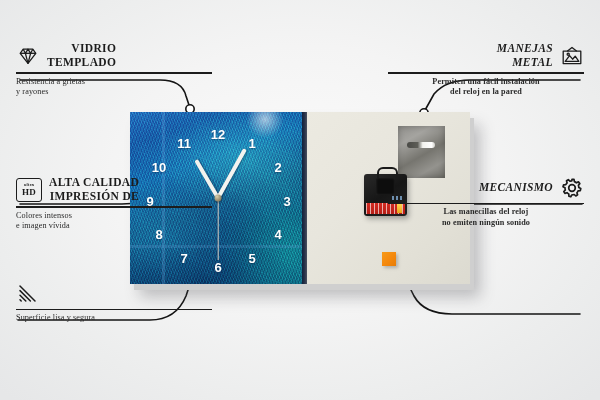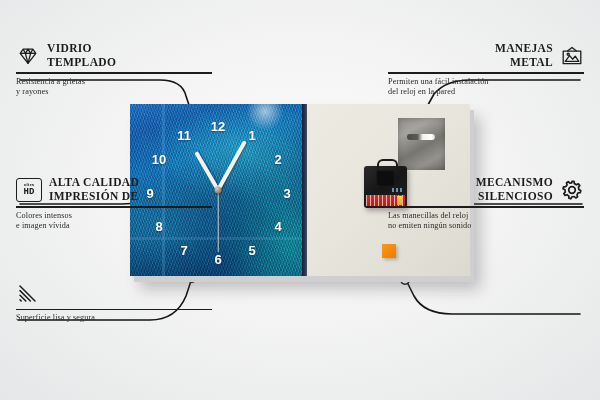--- a/index.html
+++ b/index.html
@@ -9,21 +9,21 @@
     background:
       radial-gradient(ellipse 420px 300px at 50% 45%, #fbfbfb 0%, #f4f4f4 45%, #eceded 75%, #e6e7e8 100%);
     position:relative;
   }
   .stage{position:absolute;inset:0;}
 
   
   .wires{position:absolute;inset:0;width:600px;height:400px;pointer-events:none;}
 
   
-  .product{position:absolute;left:130px;top:104px;width:340px;height:172px;border-radius:25px;}
+  .product{position:absolute;left:130px;top:112px;width:340px;height:172px;border-radius:25px;}
   .prod-shadow{
     position:absolute;left:4px;top:6px;width:340px;height:172px;
     box-shadow:6px 7px 14px rgba(80,80,85,.33);
     background:#cfcfcf;
   }
   .backpanel{
     position:absolute;left:176px;top:0;width:164px;height:172px;
     background:linear-gradient(135deg,#eceae1 0%,#e8e6dd 40%,#e2e0d6 75%,#dcdad0 100%);
   }
   .glass{
@@ -150,44 +150,44 @@
   }
   .foam{
     position:absolute;left:76px;top:140px;width:14px;height:14px;
     background:linear-gradient(135deg,#f79a18 0%,#f4880c 55%,#e87d06 100%);
     box-shadow:2px 2px 3px rgba(90,90,90,.35);
   }
 
   
   .feat{position:absolute;width:196px;}
   .feat .head{display:flex;align-items:center;gap:7px;}
-  .feat.right .head{justify-content:flex-end;}
+  .feat.right .head{justify-content:flex-end;font-style:italic;}
   .feat .title{
     font-family:"Liberation Serif",serif;font-weight:700;
     font-size:11.5px;line-height:1.18;letter-spacing:.35px;
     color:#1c1c1c;text-transform:uppercase;
   }
-  .feat.left .title{text-align:left;}
+  .feat.left .title{text-align:right;}
   .feat.right .title{text-align:right;}
   .feat .rule{height:1.4px;background:#1c1c1c;margin:3px 0 3px;}
   .feat .desc{
     font-family:"Liberation Serif",serif;font-size:8.2px;line-height:1.32;
     color:#2a2a2a;letter-spacing:.1px;
   }
-  .feat.right .desc{text-align:left;}
+  .feat.right .desc{text-align:center;font-weight:bold;}
   .ico{width:24px;height:24px;flex:0 0 24px;display:block;}
 
   
   .hdbadge{
     width:24px;height:22px;border:1.4px solid #1c1c1c;border-radius:3px;
     display:flex;flex-direction:column;align-items:center;justify-content:center;
     line-height:1;flex:0 0 24px;
   }
   .hdbadge .u{font-family:"Liberation Sans",sans-serif;font-size:4.4px;font-weight:700;color:#1c1c1c;letter-spacing:.2px;}
-  .hdbadge .h{font-family:Liberation Mono, monospace;font-size:9px;font-weight:700;color:#1c1c1c;letter-spacing:.2px;margin-top:.5px;}
+  .hdbadge .h{font-family:Liberation Serif, serif;font-size:9px;font-weight:700;color:#1c1c1c;letter-spacing:.2px;margin-top:.5px;}
 
   
   #f-glass   {left:16px; top:42px;}
   #f-print   {left:16px; top:176px;}
   #f-edges   {left:16px; top:282px;}
   #f-handles {left:388px;top:42px;}
   #f-mech    {left:388px;top:176px;}
   #f-foam    {left:388px;top:275px;}
 </style>
 </head>
@@ -338,21 +338,20 @@
     </div>
     <div class="rule"></div>
     <div class="desc" style="white-space:pre-line">Permiten una fácil instalación
 del reloj en la pared</div>
   </div>
 
   <div class="feat right" id="f-mech">
     <div class="head">
       <div class="title">
         <div>MECANISMO</div>
-        <div>SILENCIOSO</div>
       </div>
       <svg class="ico" viewBox="0 0 24 24">
         <g fill="none" stroke="#1c1c1c" stroke-width="1.7" stroke-linejoin="round" stroke-linecap="round">
           <path d="M12 3.4 L14 3.4 L14.4 5.6 A6.8 6.8 0 0 1 16.4 6.8 L18.4 5.9 L19.8 7.6 L18.4 9.3
                    A6.8 6.8 0 0 1 18.8 11.6 L20.8 12.6 L20.3 14.6 L18.1 14.8
                    A6.8 6.8 0 0 1 16.9 16.7 L17.6 18.8 L15.8 20 L14.2 18.5
                    A6.8 6.8 0 0 1 11.9 18.9 L10.8 20.8 L8.9 20.2 L8.8 18
                    A6.8 6.8 0 0 1 7 16.7 L4.9 17.4 L3.8 15.6 L5.3 14
                    A6.8 6.8 0 0 1 5 11.7 L3 10.7 L3.6 8.8 L5.8 8.7
                    A6.8 6.8 0 0 1 7.1 6.9 L6.5 4.8 L8.3 3.7 L9.9 5.2

